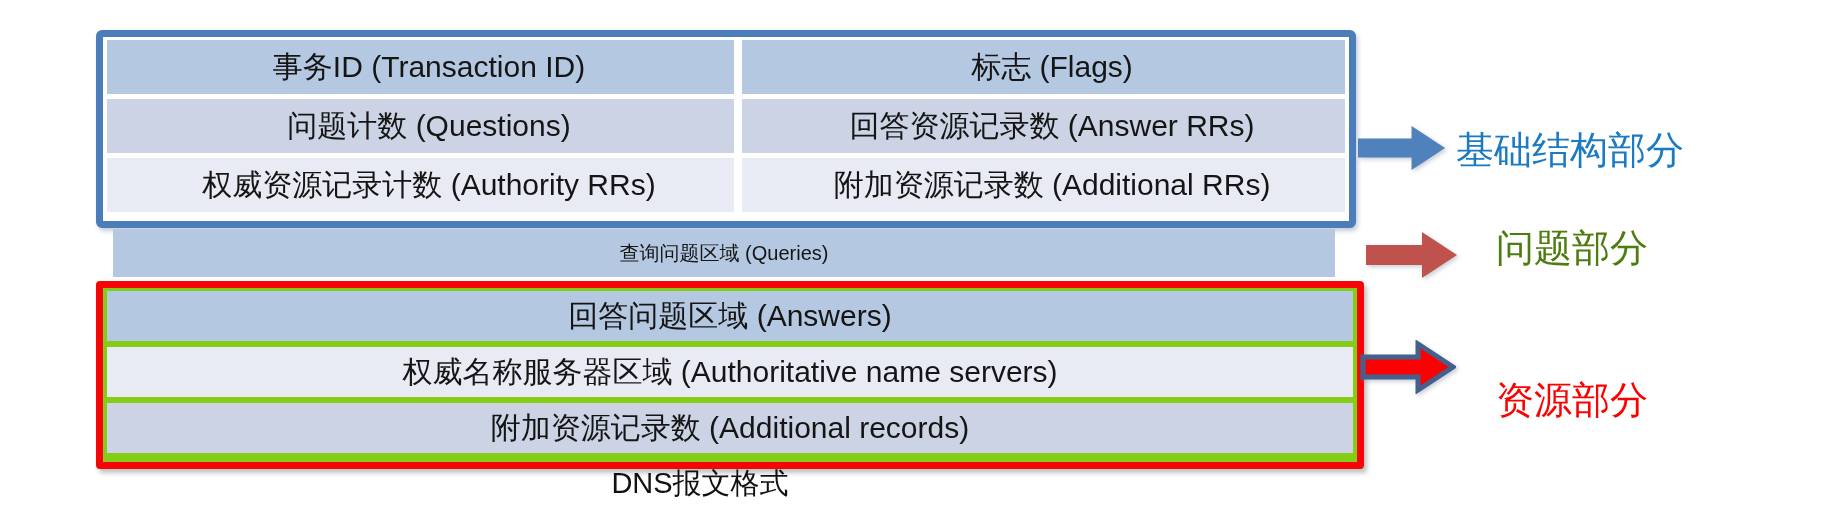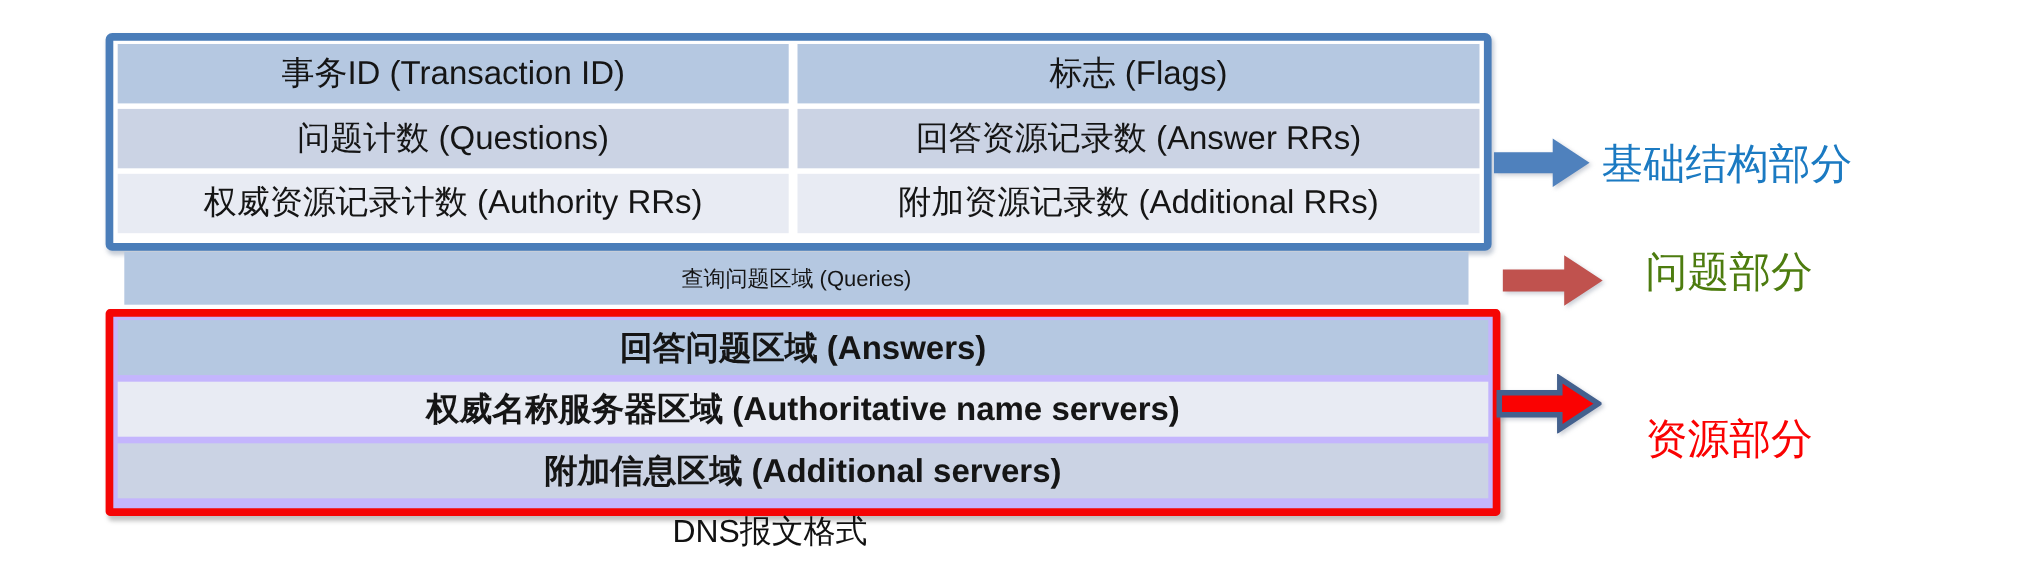--- a/index.html
+++ b/index.html
@@ -10,38 +10,38 @@
   
   .blue-box{
     position:absolute;left:96px;top:30px;width:1238px;height:178px;
     border:7px solid #4a7db9;border-radius:6px;background:#ffffff;
     padding:3px 4px;box-shadow:2px 3px 4px rgba(90,110,140,.35);
   }
   .trow{display:flex;column-gap:8px;height:54px;margin-bottom:5px;}
   .trow:last-child{margin-bottom:0;}
   .cell{
     display:flex;align-items:center;justify-content:center;
-    font-size:30px;line-height:1;white-space:nowrap;
+    font-size:30px;line-height:1;white-space:nowrap;padding-left:17px;
   }
   .cell.left{width:610px;flex:none;}
   .cell.right{flex:1;}
   .fill-dark{background:#b5c8e1;}
   .fill-medium{background:#cbd3e4;}
   .fill-light{background:#e8ebf3;}
   
   .queries-row{
     position:absolute;left:113px;top:229px;width:1222px;height:48px;
     background:#b5c8e1;display:flex;align-items:center;justify-content:center;
     font-size:20px;white-space:nowrap;
   }
   
   .red-box{
     position:absolute;left:96px;top:281px;width:1246px;height:168px;
-    border:7px solid #f50505;border-radius:4px;background:#c4b5fd;
-    padding:3px 4px;box-shadow:3px 4px 4px rgba(120,120,120,.45);font-weight:bold;
+    border:7px solid #f50505;border-radius:4px;background:#84cc16;
+    padding:3px 4px;box-shadow:3px 4px 4px rgba(120,120,120,.45);
   }
   .rrow{
     height:50px;margin-bottom:6px;display:flex;align-items:center;justify-content:center;
     font-size:30px;white-space:nowrap;
   }
   .rrow:last-child{margin-bottom:0;}
   
   .caption{
     position:absolute;left:0;top:464px;width:1400px;text-align:center;
     font-size:29px;color:#111111;
@@ -71,21 +71,21 @@
       <div class="cell left fill-light">权威资源记录计数 (Authority RRs)</div>
       <div class="cell right fill-light">附加资源记录数 (Additional RRs)</div>
     </div>
   </div>
 
   <div class="queries-row">查询问题区域 (Queries)</div>
 
   <div class="red-box">
     <div class="rrow fill-dark">回答问题区域 (Answers)</div>
     <div class="rrow fill-light">权威名称服务器区域 (Authoritative name servers)</div>
-    <div class="rrow fill-medium">附加信息区域 (Additional servers)</div>
+    <div class="rrow fill-medium">附加资源记录数 (Additional records)</div>
   </div>
 
   <div class="caption">DNS报文格式</div>
 
   <svg class="arrow" style="left:1358px;top:125px;" width="88" height="46" viewBox="0 0 92 48">
     <polygon points="0,14 56,14 56,1 91,24 56,47 56,34 0,34" fill="#4f81bd"></polygon>
   </svg>
   <svg class="arrow" style="left:1366px;top:231px;" width="92" height="48" viewBox="0 0 92 48">
     <polygon points="0,14 56,14 56,1 91,24 56,47 56,34 0,34" fill="#c0524e"></polygon>
   </svg>

